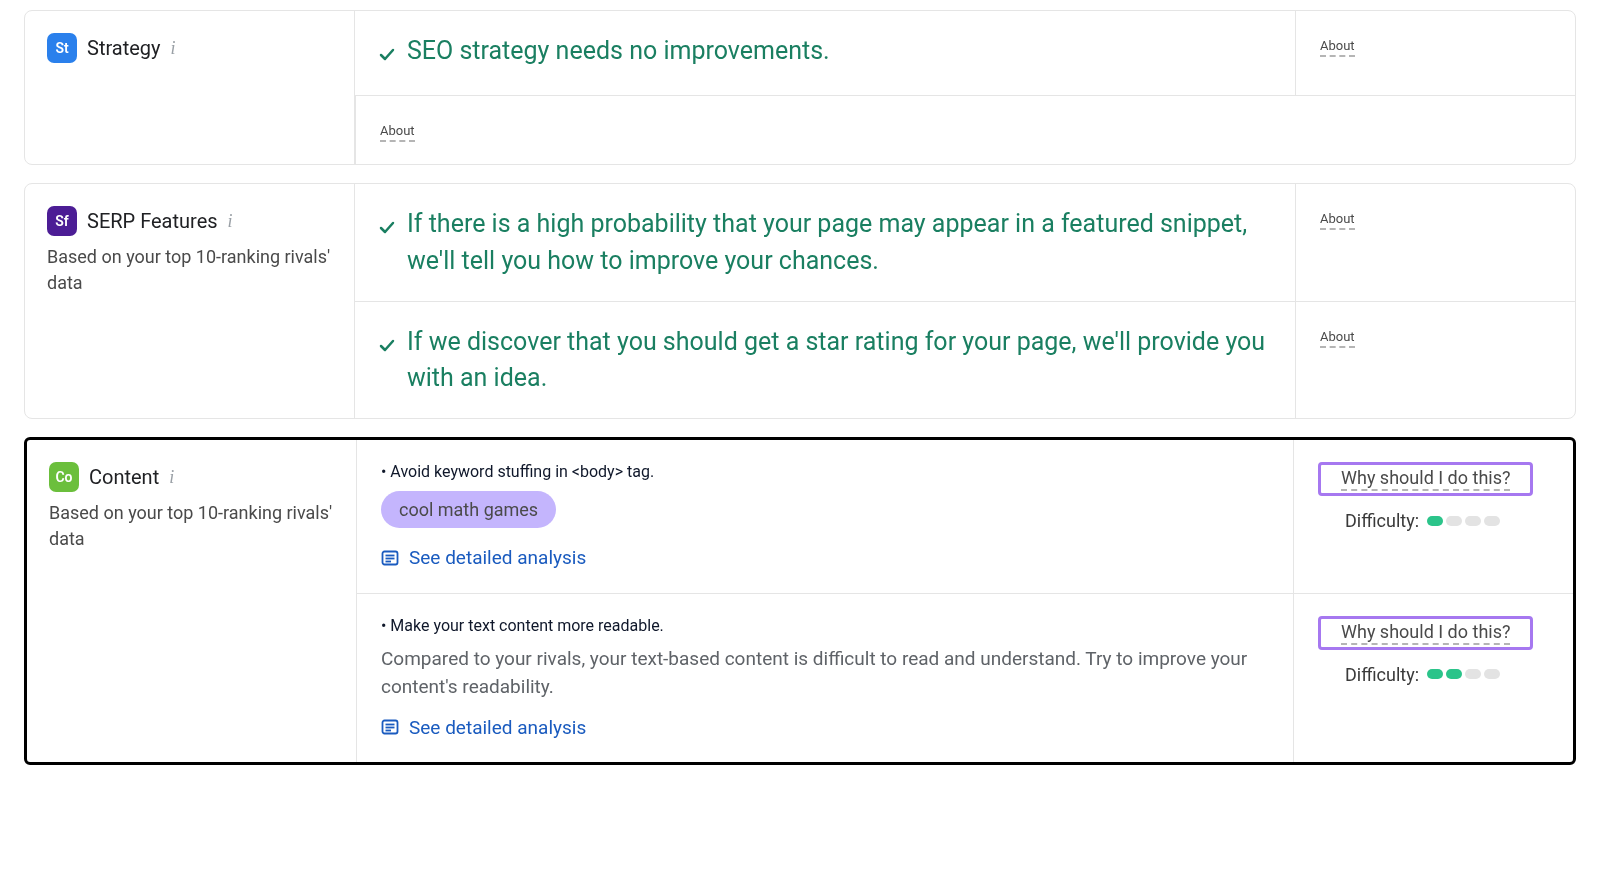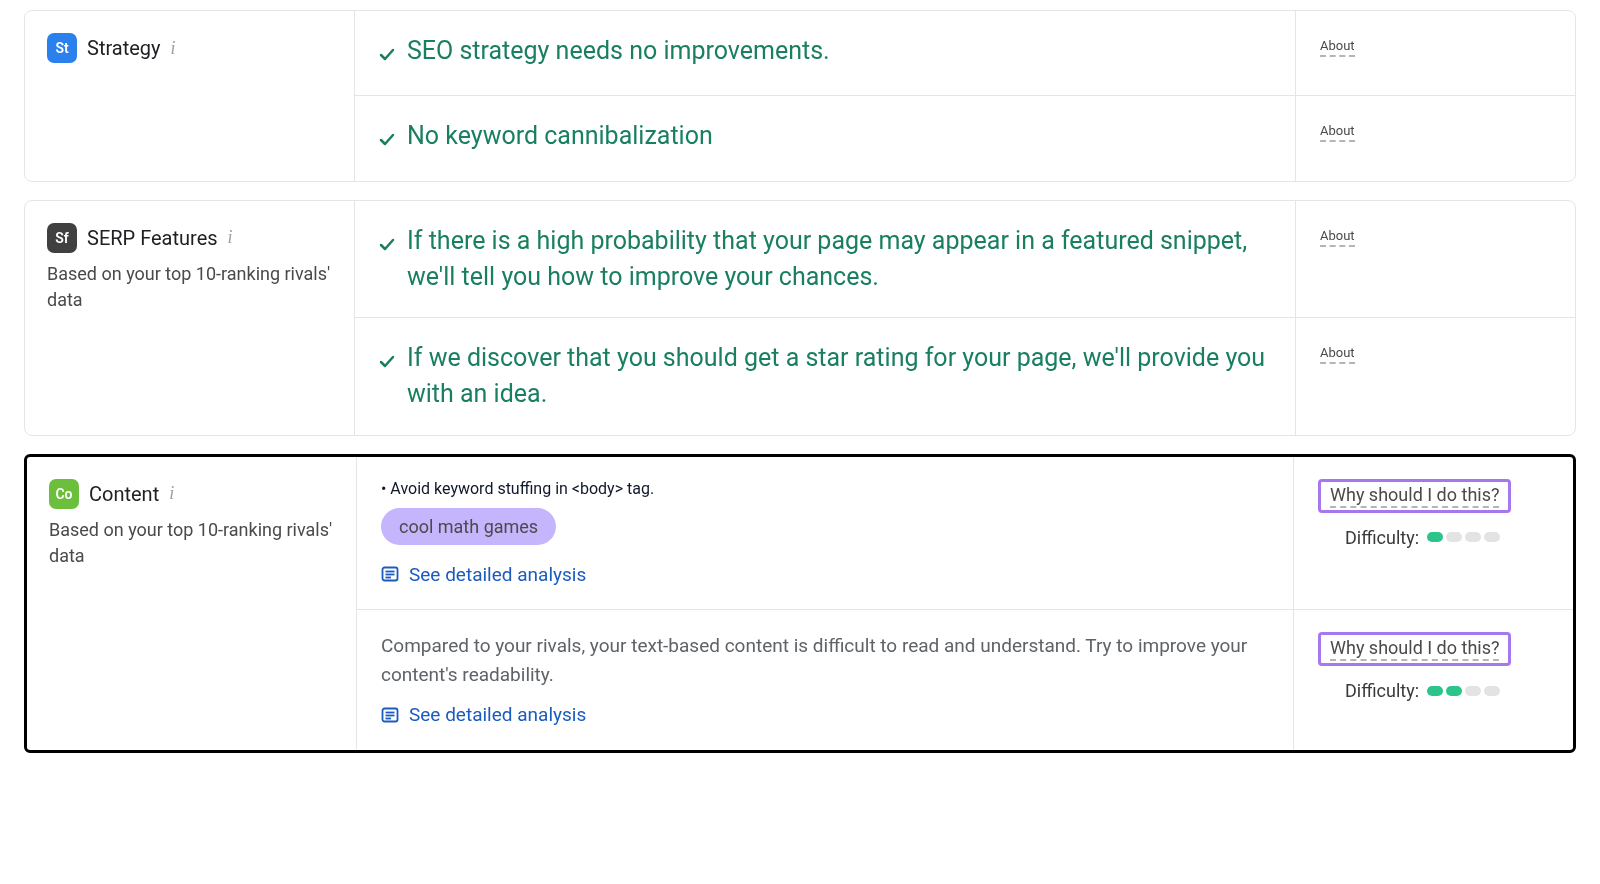--- a/index.html
+++ b/index.html
@@ -41,21 +41,21 @@
     height: 30px;
     border-radius: 7px;
     color: #fff;
     font-size: 14px;
     font-weight: 600;
     display: inline-flex;
     align-items: center;
     justify-content: center;
   }
   .badge-blue  { background: #2a80ec; }
-  .badge-red   { background: #404040; }
+  .badge-red   { background: #4c1d95; }
   .badge-green { background: #6bbf3c; }
   .section-title {
     font-size: 20px;
     color: #202124;
   }
   .info-icon {
     color: #9aa0a6;
     font-style: italic;
     font-family: Georgia, serif;
     font-size: 18px;
@@ -126,21 +126,21 @@
     color: #4a4a4a;
     font-size: 13px;
     border-bottom: 2px dashed #b5b5b5;
     padding-bottom: 2px;
     display: inline-block;
   }
   .why-box {
     border: 3px solid #a678f0;
     border-radius: 4px;
     display: inline-block;
-    padding: 2px 9px;
+    padding: 2px 20px;
     margin-bottom: 14px;
   }
   .why-text {
     color: #4a4a4a;
     font-size: 18px;
     border-bottom: 2px dashed #b5b5b5;
     padding-bottom: 1px;
     display: inline-block;
   }
   .difficulty-row {
@@ -185,30 +185,20 @@
                 </svg>
             </span>
             <span>SEO strategy needs no improvements.</span>
           </div>
         </div>
         <div class="row-side">
           <span class="about-link">About</span>
         </div>
       </div>
       <div class="row">
-        <div class="row-main">
-          <div class="check-line">
-            <span class="check-icon">
-              <svg width="16" height="16" viewBox="0 0 16 16">
-                  <path d="M2 8 L6 12 L14 3" stroke="#1a7f61" stroke-width="2.5" fill="none" stroke-linecap="round" stroke-linejoin="round"></path>
-                </svg>
-            </span>
-            <span>No keyword cannibalization</span>
-          </div>
-        </div>
         <div class="row-side">
           <span class="about-link">About</span>
         </div>
       </div>
     </div>
   </div>
 </div>
 
 <div class="section">
   <div class="section-body">
@@ -292,20 +282,21 @@
                 <span class="diff-seg"></span>
                 <span class="diff-seg"></span>
                 <span class="diff-seg"></span>
             </span>
           </div>
         </div>
       </div>
 
       <div class="row">
         <div class="row-main">
+          <div class="bullet-title">• Make your text content more readable.</div>
           <div class="row-desc">Compared to your rivals, your text-based content is difficult to read and understand. Try to improve your content's readability.</div>
           <a class="detail-link">
             <svg width="18" height="18" viewBox="0 0 18 18">
                 <rect x="1.5" y="2.5" width="15" height="13" rx="2" fill="none" stroke="#1a5bbf" stroke-width="1.8"></rect>
                 <line x1="4.5" y1="6.5" x2="13.5" y2="6.5" stroke="#1a5bbf" stroke-width="1.8"></line>
                 <line x1="4.5" y1="9.5" x2="13.5" y2="9.5" stroke="#1a5bbf" stroke-width="1.8"></line>
                 <line x1="4.5" y1="12.5" x2="10" y2="12.5" stroke="#1a5bbf" stroke-width="1.8"></line>
               </svg>
             <span>See detailed analysis</span>
           </a>

